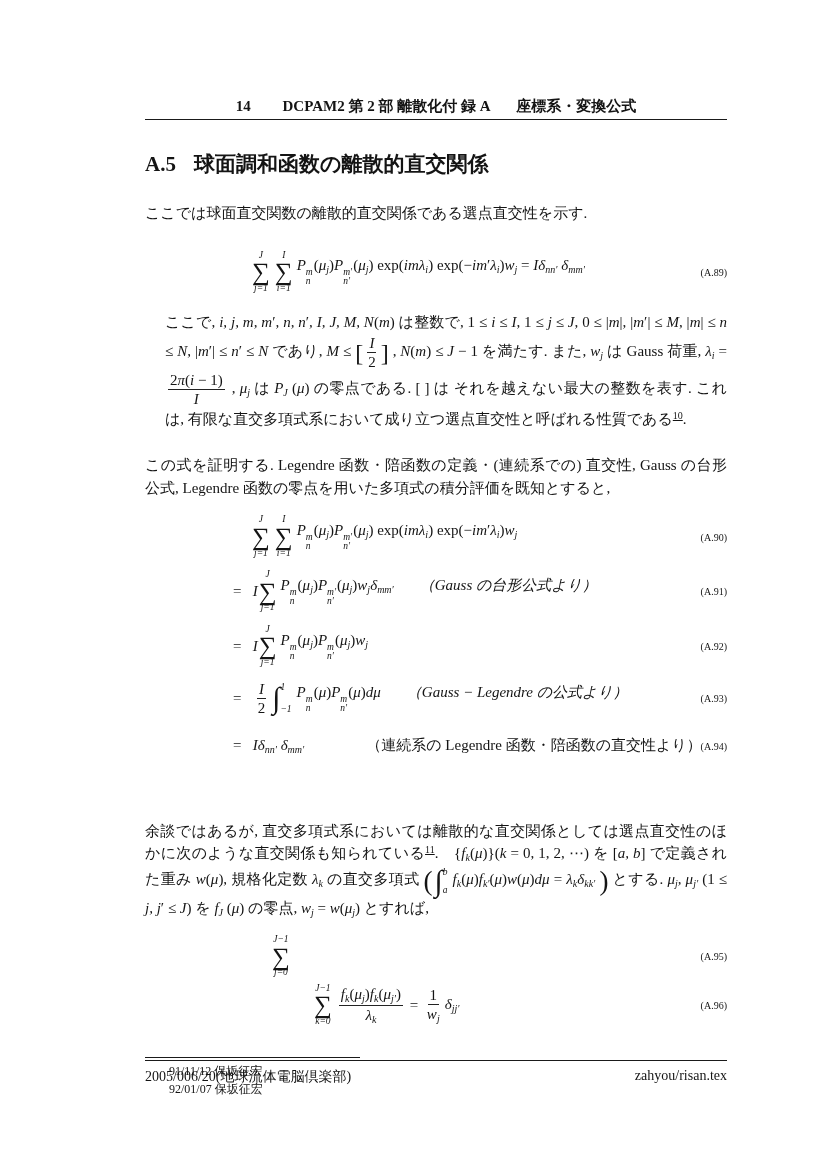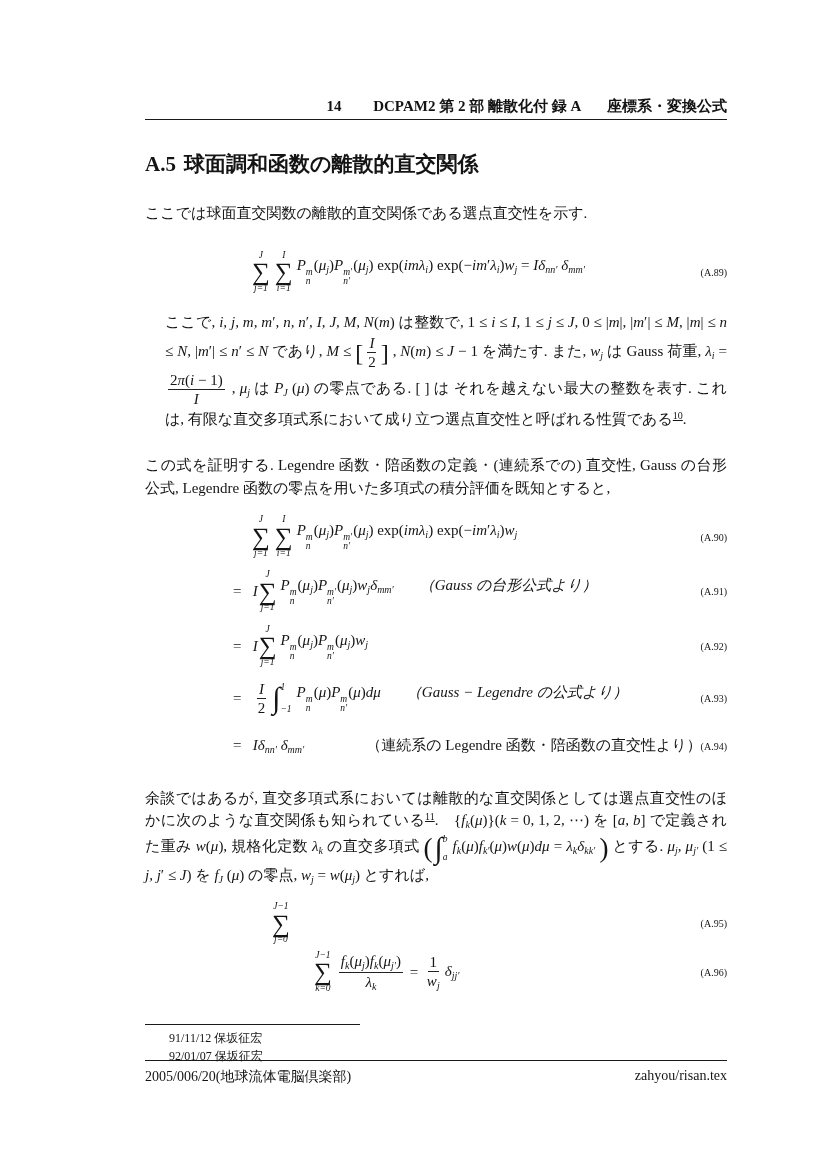--- a/index.html
+++ b/index.html
@@ -1,29 +1,29 @@
 <!DOCTYPE html>
 <html><head>
 <meta charset="utf-8">
 <style>
   html,body{margin:0;padding:0;background:#ffffff;}
   .page{position:relative;width:826px;height:1169px;background:#fff;color:#141414;
         font-family:"Liberation Serif","DejaVu Serif",serif;overflow:hidden;}
   .content{position:absolute;left:145px;top:0;width:582px;}
 
   
-  .header{display:flex;justify-content:flex-end;align-items:baseline;
+  .header{display:flex;justify-content:center;align-items:baseline;
           padding-top:97px;font-weight:bold;font-size:15px;}
   .h-left .pn{margin-right:28px;}
   .h-right .lbl{margin-right:22px;}
   .hrule{border-top:1px solid #1a1a1a;margin-top:3px;}
 
   
   .section{margin:30px 0 0 0;font-size:21px;font-weight:bold;}
-  .section .snum{margin-right:8px;}
+  .section .snum{margin-right:18px;}
 
   
   .para{font-size:15px;line-height:1.5;margin-top:24px;text-align:justify;}
   .para sup{font-size:10px;text-decoration:underline;}
   .tight{margin-top:18px;margin-left:20px;}
 
   
   .eq{position:relative;display:flex;align-items:center;min-height:34px;}
   .eq-body{display:flex;align-items:center;font-size:15px;white-space:nowrap;}
   .eq-num{position:absolute;right:0;top:50%;transform:translateY(-50%);font-size:10px;}
@@ -214,21 +214,21 @@
     </div>
 
     <div class="eq eq-row">
       <div class="eq-body ind-b">
           <span class="mx">=&nbsp;&nbsp;&nbsp;<i>Iδ<sub>nn′</sub> δ<sub>mm′</sub></i><span class="note94">（連続系の Legendre 函数・陪函数の直交性より）</span></span>
         </div>
       <div class="eq-num">(A.94)</div>
     </div>
 
 
-    <p class="para" style="margin-top:24px;">余談ではあるが, 直交多項式系においては離散的な直交関係としては選点直交性のほかに次のような直交関係も知られている<sup>11</sup>.　{<i>f<sub>k</sub></i>(<i>μ</i>)}(<i>k</i> = 0, 1, 2, ⋯) を [<i>a, b</i>] で定義された重み <i>w</i>(<i>μ</i>), 規格化定数 <i>λ<sub>k</sub></i> の直交多項式 <span class="bigp">(</span><span class="intw">
+    <p class="para" style="margin-top:57px;">余談ではあるが, 直交多項式系においては離散的な直交関係としては選点直交性のほかに次のような直交関係も知られている<sup>11</sup>.　{<i>f<sub>k</sub></i>(<i>μ</i>)}(<i>k</i> = 0, 1, 2, ⋯) を [<i>a, b</i>] で定義された重み <i>w</i>(<i>μ</i>), 規格化定数 <i>λ<sub>k</sub></i> の直交多項式 <span class="bigp">(</span><span class="intw">
           <span class="isym">∫</span>
           <span class="ilim">
             <span><i>b</i></span>
             <span><i>a</i></span>
           </span>
         </span><i>f<sub>k</sub></i>(<i>μ</i>)<i>f<sub>k′</sub></i>(<i>μ</i>)<i>w</i>(<i>μ</i>)<i>dμ</i> = <i>λ<sub>k</sub>δ<sub>kk′</sub></i> <span class="bigp">)</span> とする. <i>μ<sub>j</sub>, μ<sub>j′</sub></i> (1 ≤ <i>j, j</i>′ ≤ <i>J</i>) を <i>f<sub>J</sub></i> (<i>μ</i>) の零点, <i>w<sub>j</sub></i> = <i>w</i>(<i>μ<sub>j</sub></i>) とすれば,</p>
 
     <div class="eq" style="margin-top:14px;">
       <div class="eq-body ind-c">
           <span class="sum">

